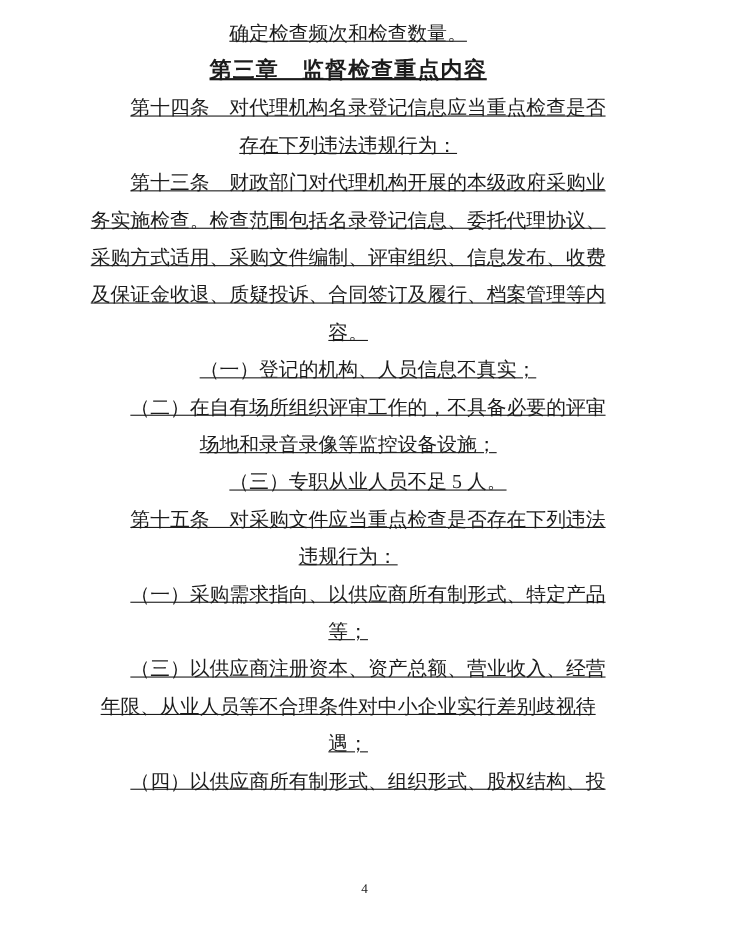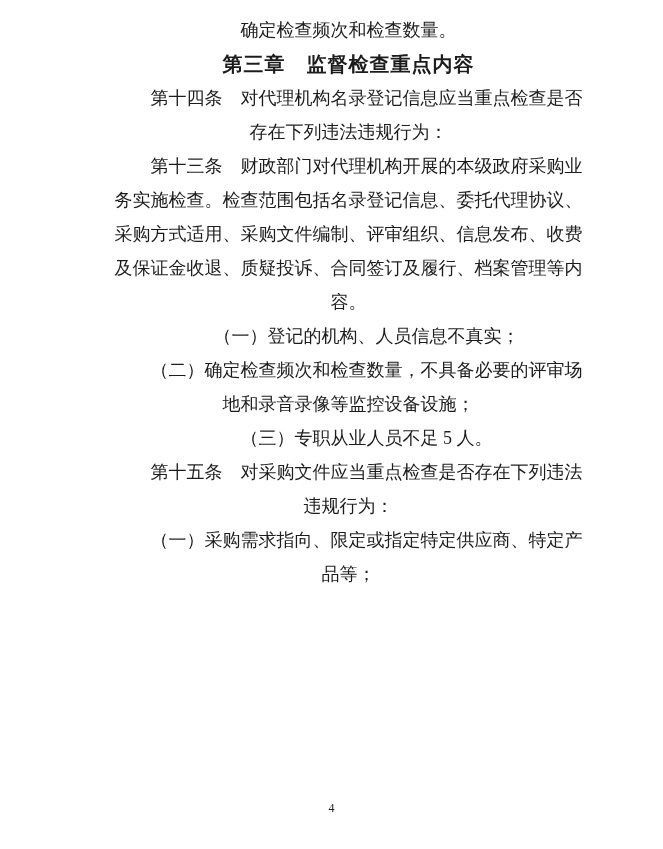--- a/index.html
+++ b/index.html
@@ -15,26 +15,27 @@
   }
   .page {
     position: relative;
     width: 663px;
     height: 849px;
     background: #ffffff;
     overflow: hidden;
   }
   .content {
     position: absolute;
-    left: 112px;
+    left: 80px;
     top: 13px;
     width: 473px;
     font-size: 18px;
     line-height: 34px;
     text-align: justify;
+    text-decoration: underline;
   }
   .content p {
     margin: 0;
     padding: 0;
     text-align: center;
   }
   .paragraph {
     text-indent: 2em;
   }
   .continuation {
@@ -62,19 +63,21 @@
 </head>
 <body>
 
 <div class="page">
   <div class="content">
       <p class="continuation">确定检查频次和检查数量。</p>
       <p class="chapter-heading">第三章　监督检查重点内容</p>
       <p class="paragraph">第十四条　对代理机构名录登记信息应当重点检查是否存在下列违法违规行为：</p>
       <p class="paragraph">第十三条　财政部门对代理机构开展的本级政府采购业务实施检查。检查范围包括名录登记信息、委托代理协议、采购方式适用、采购文件编制、评审组织、信息发布、收费及保证金收退、质疑投诉、合同签订及履行、档案管理等内容。</p>
       <p class="paragraph">（一）登记的机构、人员信息不真实；</p>
-      <p class="paragraph">（二）确定检查频次和检查数量，不具备必要的评审场地和录音录像等监控设备设施；</p>
+      <p class="paragraph">（二）在自有场所组织评审工作的，不具备必要的评审场地和录音录像等监控设备设施；</p>
       <p class="paragraph">（三）专职从业人员不足 5 人。</p>
       <p class="paragraph">第十五条　对采购文件应当重点检查是否存在下列违法违规行为：</p>
-      <p class="paragraph">（一）采购需求指向、限定或指定特定供应商、特定产品等；</p>
+      <p class="paragraph">（一）采购需求指向、以供应商所有制形式、特定产品等；</p>
+      <p class="paragraph">（三）以供应商注册资本、资产总额、营业收入、经营年限、从业人员等不合理条件对中小企业实行差别歧视待遇；</p>
+      <p class="paragraph">（四）以供应商所有制形式、组织形式、股权结构、投</p>
     </div>
   <div class="page-number">4</div>
 </div>
 
 </body></html>

